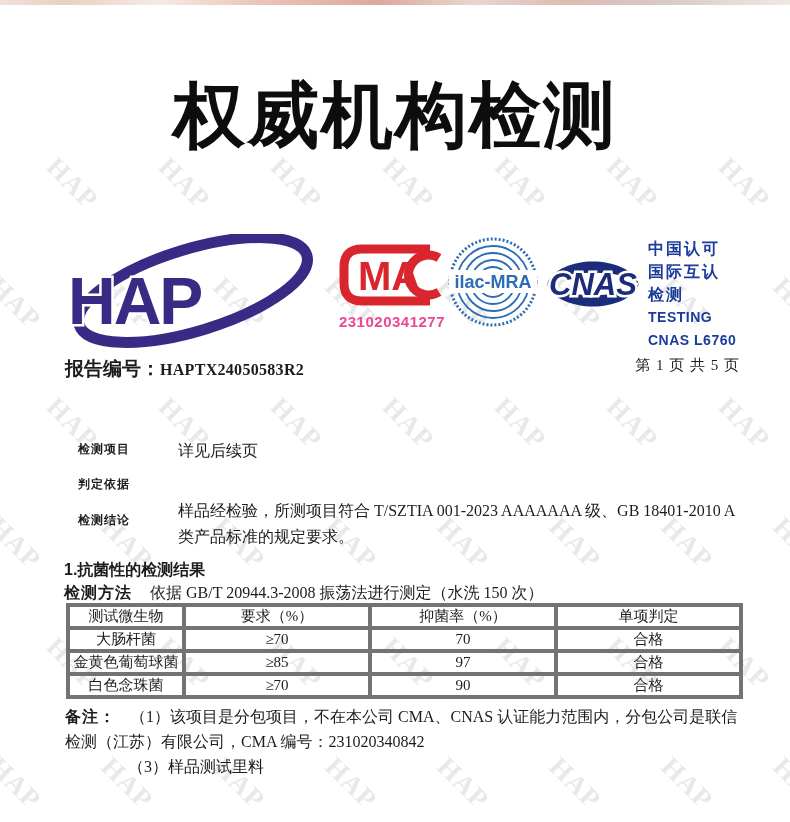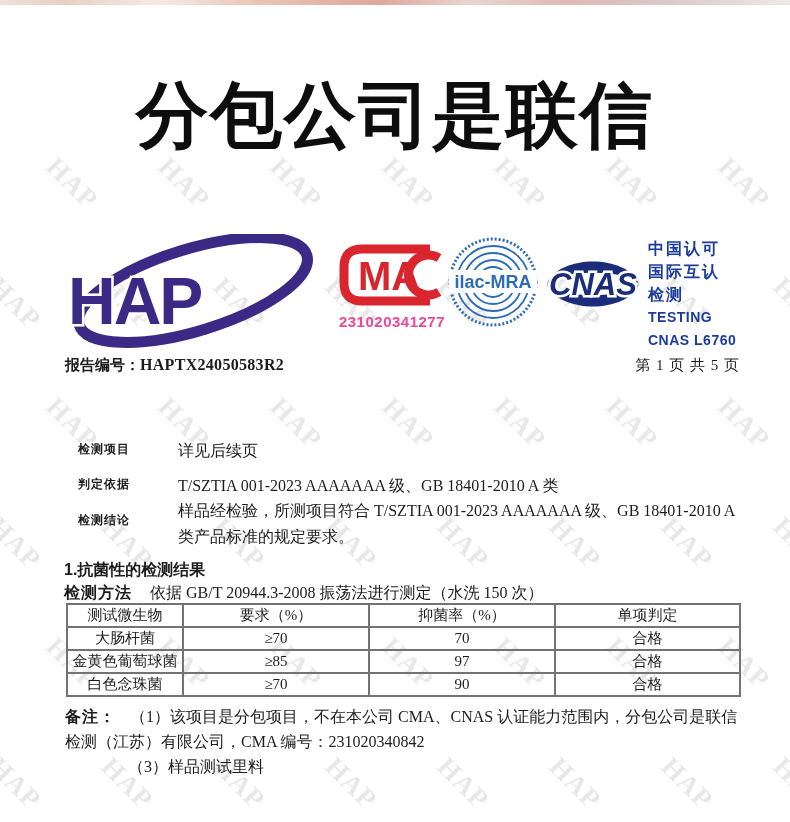--- a/index.html
+++ b/index.html
@@ -50,21 +50,21 @@
     font-weight: bold; font-size: 16px; color: #1b3c9b;
     height: 23px; line-height: 23px; letter-spacing: 2px;
   }
   .accred-text .en {
     font-family: "Liberation Sans", sans-serif;
     font-weight: bold; font-size: 14px; color: #1b3c9b;
     height: 23px; line-height: 23px; letter-spacing: 0.5px;
   }
   .report-row { position: absolute; left: 65px; top: 356px; width: 675px; display: flex; justify-content: space-between; }
   .report-no { font-size: 16px; }
-  .report-no .lbl { font-family: "Liberation Sans", sans-serif; font-weight: bold; font-size: 15px; }
+  .report-no .lbl { font-family: "Liberation Sans", sans-serif; font-weight: bold; font-size: 19px; }
   .report-no .val { font-weight: bold; letter-spacing: 0.3px; }
   .page-info { font-size: 15px; letter-spacing: 1px; }
   .field-label {
     position: absolute; left: 78px;
     font-family: "Liberation Sans", sans-serif;
     font-weight: bold; font-size: 12px; letter-spacing: 1px;
   }
   .field-value { position: absolute; left: 178px; font-size: 16px; }
   .conclusion-value { width: 562px; line-height: 26px; }
   .section-title {
@@ -72,21 +72,21 @@
     font-family: "Liberation Sans", sans-serif;
     font-weight: bold; font-size: 16px;
   }
   .method-row { position: absolute; left: 64px; top: 583px; font-size: 16px; }
   .method-row .lbl { font-family: "Liberation Sans", sans-serif; font-weight: bold; font-size: 16px; letter-spacing: 1px; margin-right: 18px; }
   table.result-table {
     position: absolute; left: 66px; top: 603px; width: 673px;
     border-collapse: collapse; table-layout: fixed;
   }
   table.result-table td {
-    border: 2px solid #737373;
+    border: 4px solid #737373;
     height: 23px; text-align: center; vertical-align: middle;
     font-size: 15px; padding: 0 2px;
   }
   .notes { position: absolute; left: 65px; top: 704px; width: 680px; font-size: 16px; line-height: 25px; }
   .notes .lbl { font-family: "Liberation Sans", sans-serif; font-weight: bold; letter-spacing: 1px; margin-right: 14px; }
   .notes .indent { padding-left: 63px; }
 </style>
 </head>
 <body>
 
@@ -135,21 +135,21 @@
       <span class="wm" style="left: -15px; top: 768px;">HAP</span>
       <span class="wm" style="left: 97px; top: 768px;">HAP</span>
       <span class="wm" style="left: 209px; top: 768px;">HAP</span>
       <span class="wm" style="left: 321px; top: 768px;">HAP</span>
       <span class="wm" style="left: 433px; top: 768px;">HAP</span>
       <span class="wm" style="left: 545px; top: 768px;">HAP</span>
       <span class="wm" style="left: 657px; top: 768px;">HAP</span>
       <span class="wm" style="left: 769px; top: 768px;">HAP</span>
     </div>
 
-  <h1 class="main-title">分包公司是联信</h1>
+  <h1 class="main-title">权威机构检测</h1>
 
   <div class="logo-hap">
     <svg width="258" height="114" viewBox="0 0 258 114">
       <ellipse cx="131" cy="56" rx="119" ry="41" fill="none" stroke="#3b2a85" stroke-width="11" transform="rotate(-17 131 56)"></ellipse>
       <text x="6" y="90" font-family="'Liberation Sans',sans-serif" font-weight="bold" font-size="66" letter-spacing="-2" fill="#3b2a85" stroke="#ffffff" stroke-width="5" paint-order="stroke">HAP</text>
     </svg>
   </div>
 
   <div class="logo-cma">
     <svg width="108" height="64" viewBox="0 0 108 64">
@@ -195,21 +195,20 @@
     <div class="report-no">
       <span class="lbl">报告编号：</span><span class="val">HAPTX24050583R2</span>
     </div>
     <div class="page-info">第 1 页 共 5 页</div>
   </div>
 
   <div class="field-label" style="top:441px;">检测项目</div>
   <div class="field-value" style="top:441px;">详见后续页</div>
 
   <div class="field-label" style="top:476px;">判定依据</div>
-  <div class="field-value" style="top:476px;">T/SZTIA 001-2023 AAAAAAA 级、GB 18401-2010 A 类</div>
 
   <div class="field-label" style="top:512px;">检测结论</div>
   <div class="field-value conclusion-value" style="top:498px;">样品经检验，所测项目符合 T/SZTIA 001-2023 AAAAAAA 级、GB 18401-2010 A 类产品标准的规定要求。</div>
 
   <div class="section-title">1.抗菌性的检测结果</div>
   <div class="method-row">
     <span class="lbl">检测方法</span><span>依据 GB/T 20944.3-2008 振荡法进行测定（水洗 150 次）</span>
   </div>
 
   <table class="result-table">

